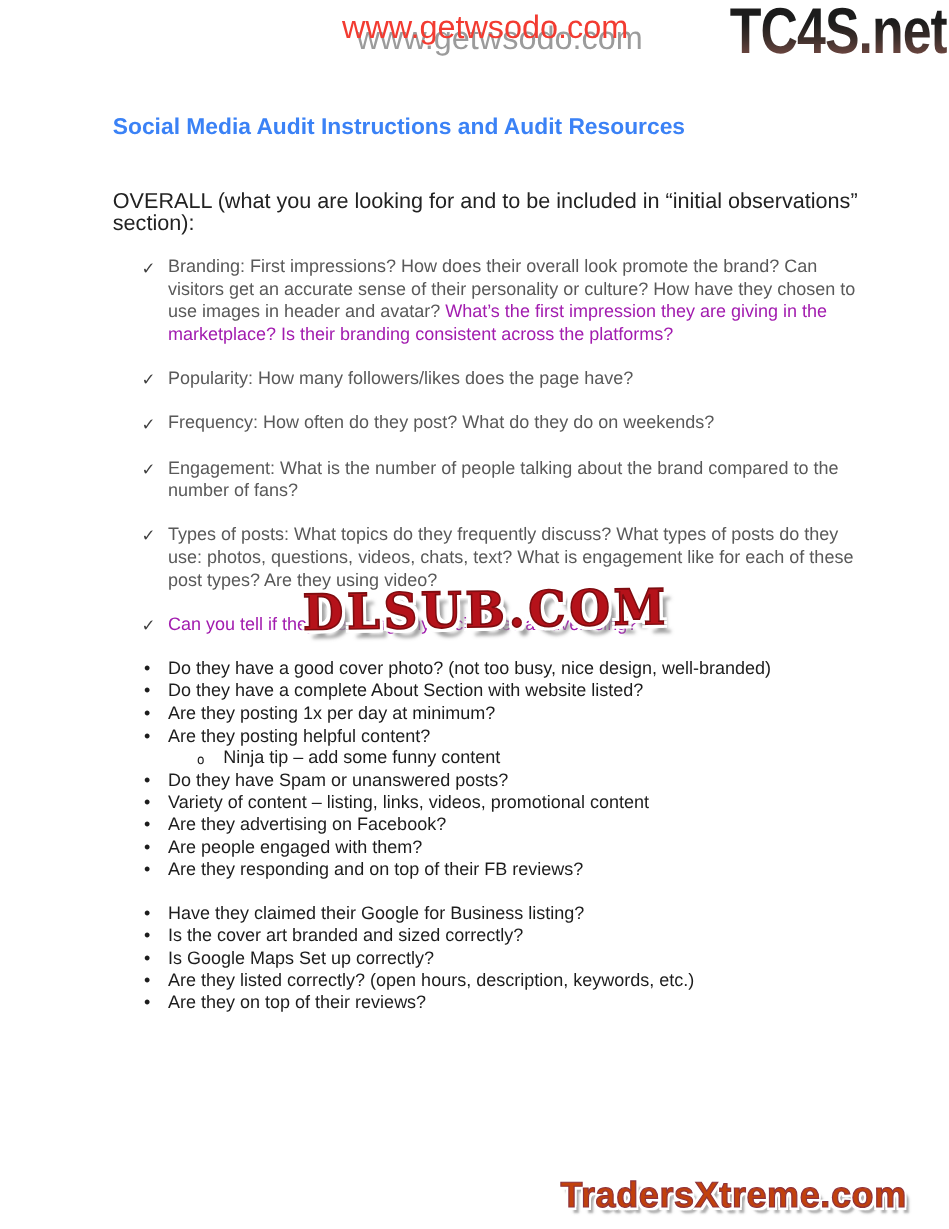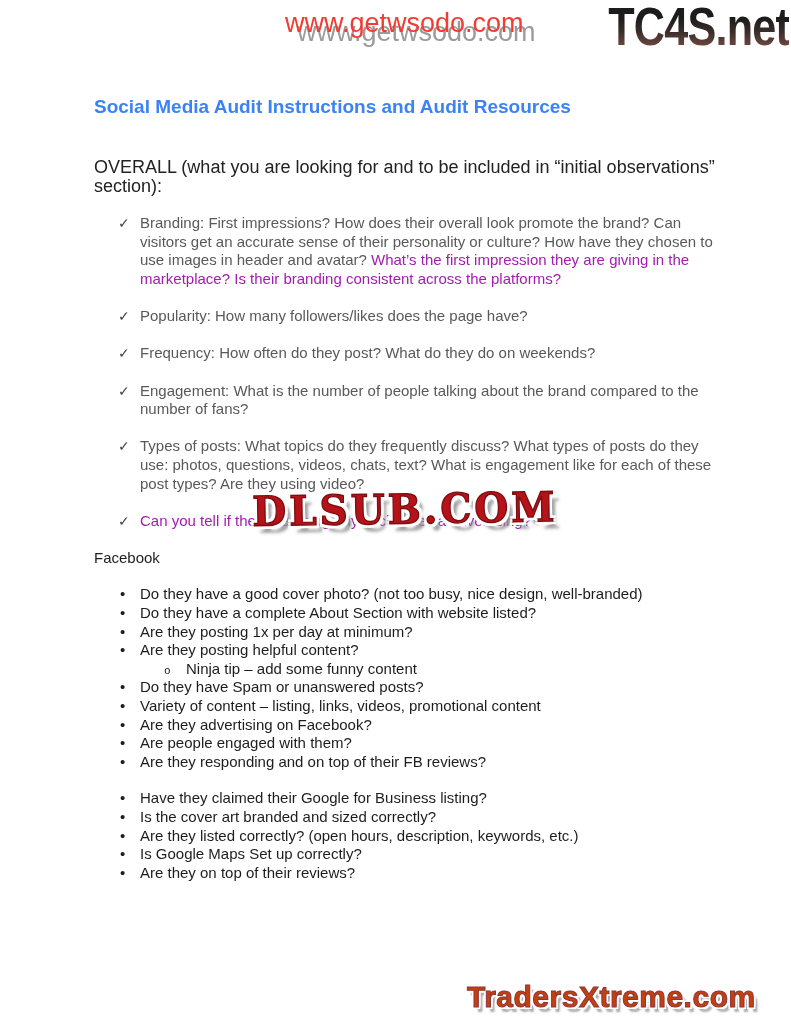--- a/index.html
+++ b/index.html
@@ -113,43 +113,42 @@
       <span class="check">✓</span><span class="gray">Engagement: What is the number of people talking about the brand compared to the number of fans?</span>
     </li>
     <li>
       <span class="check">✓</span><span class="gray">Types of posts: What topics do they frequently discuss? What types of posts do they use: photos, questions, videos, chats, text? What is engagement like for each of these post types? Are they using video?</span>
     </li>
     <li>
       <span class="check">✓</span><span class="dark">Can you tell if they are doing any social media advertising?</span>
     </li>
   </ul>
 
-  <p class="section-heading">Facebook</p>
 
   <ul class="bullets">
     <li>Do they have a good cover photo? (not too busy, nice design, well-branded)</li>
     <li>Do they have a complete About Section with website listed?</li>
     <li>Are they posting 1x per day at minimum?</li>
     <li>Are they posting helpful content?</li>
     <li class="sub">
       <span class="sub-marker">o</span><span>Ninja tip – add some funny content</span>
     </li>
     <li>Do they have Spam or unanswered posts?</li>
     <li>Variety of content – listing, links, videos, promotional content</li>
     <li>Are they advertising on Facebook?</li>
     <li>Are people engaged with them?</li>
     <li>Are they responding and on top of their FB reviews?</li>
   </ul>
 
 
   <ul class="bullets">
     <li>Have they claimed their Google for Business listing?</li>
     <li>Is the cover art branded and sized correctly?</li>
+    <li>Is Google Maps Set up correctly?</li>
     <li>Are they listed correctly? (open hours, description, keywords, etc.)</li>
-    <li>Is Google Maps Set up correctly?</li>
     <li>Are they on top of their reviews?</li>
   </ul>
 
   <div class="dlsub">DLSUB.COM</div>
 
   <div class="traders">TradersXtreme.com</div>
 
 </div>
 
 </body></html>

